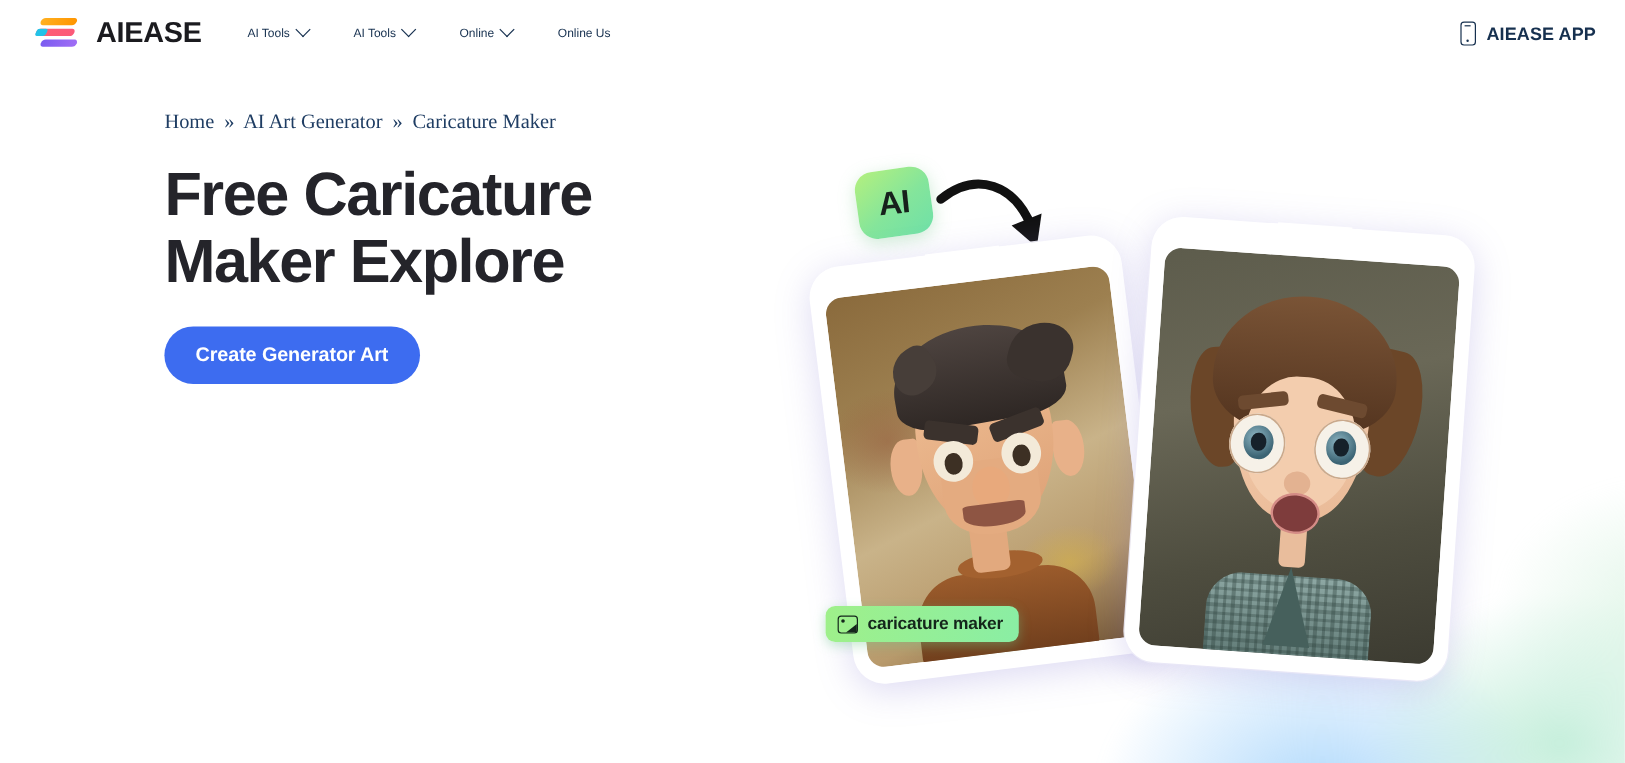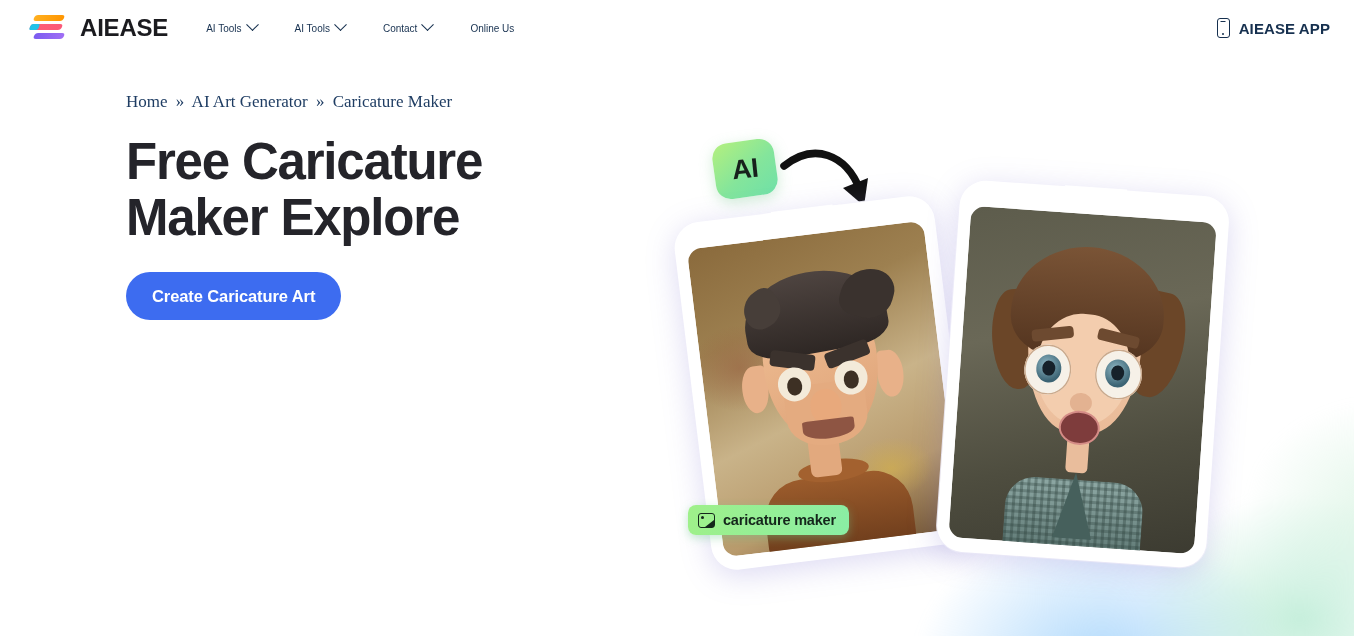--- a/index.html
+++ b/index.html
@@ -143,20 +143,21 @@
     letter-spacing: 0.1px;
   }
 
   
   .main {
     position: relative;
     z-index: 3;
     display: flex;
     padding-left: 126px;
     padding-top: 36px;
+    margin-left: 11px;
   }
 
   .left-col { width: 576px; flex: 0 0 auto; }
 
   .breadcrumb {
     font-family: "Liberation Serif", serif;
     font-size: 17px;
     color: #1f3d63;
     margin-bottom: 22px;
     white-space: nowrap;
@@ -411,21 +412,21 @@
   <nav class="nav">
     <div class="nav-item">
       <span>AI Tools</span>
       <i class="chev"></i>
     </div>
     <div class="nav-item">
       <span>AI Tools</span>
       <i class="chev"></i>
     </div>
     <div class="nav-item">
-      <span>Contact</span>
+      <span>Online</span>
       <i class="chev"></i>
     </div>
     <div class="nav-item">
       <span>Online Us</span>
     </div>
   </nav>
 
   <div class="header-right">
     <div class="phone-icon"></div>
     <span class="app-label">AIEASE APP</span>
@@ -440,21 +441,21 @@
       <span class="crumb">Home</span>
       <span class="sep">»</span>
       <span class="crumb">AI Art Generator</span>
       <span class="sep">»</span>
       <span class="crumb">Caricature Maker</span>
     </div>
 
     <h1 class="headline">Free Caricature Maker Explore</h1>
 
 
-    <button class="cta">Create Caricature Art</button>
+    <button class="cta">Create Generator Art</button>
   </div>
 </main>
 
 <div class="visual">
 
   <div class="ai-badge">
     <span>AI</span>
   </div>
 
   <svg class="arrow-svg" viewBox="0 0 110 80">

